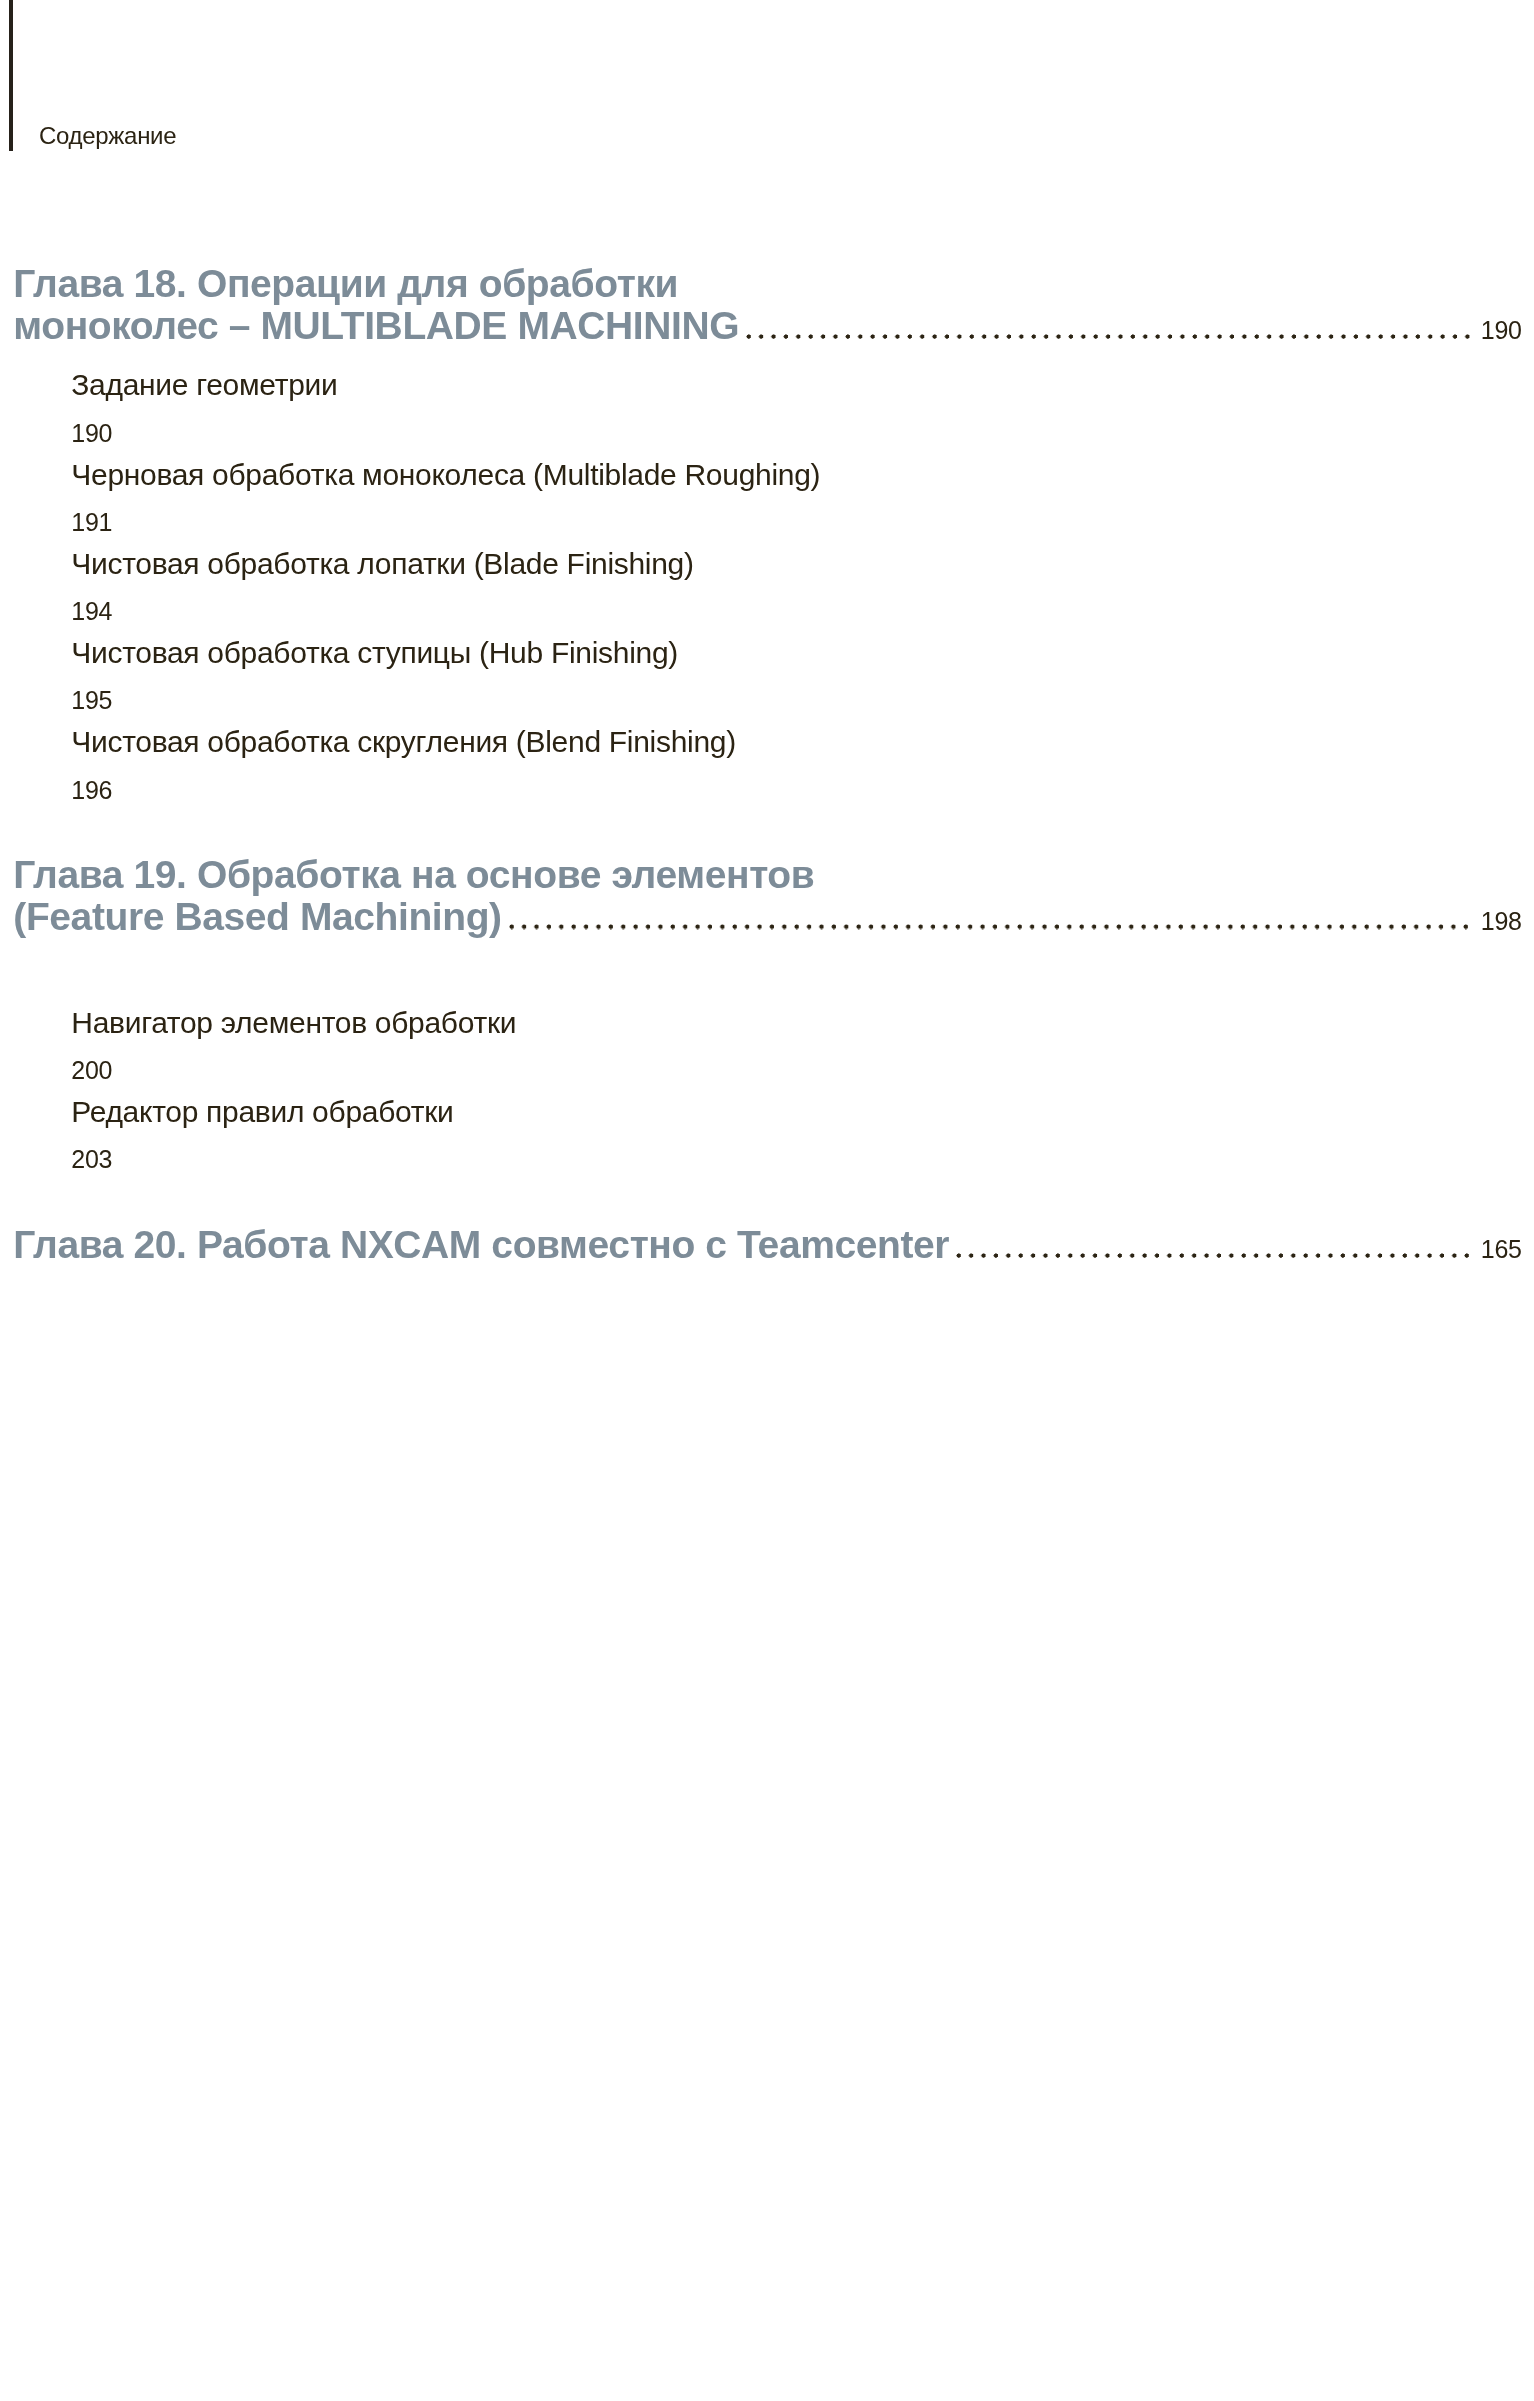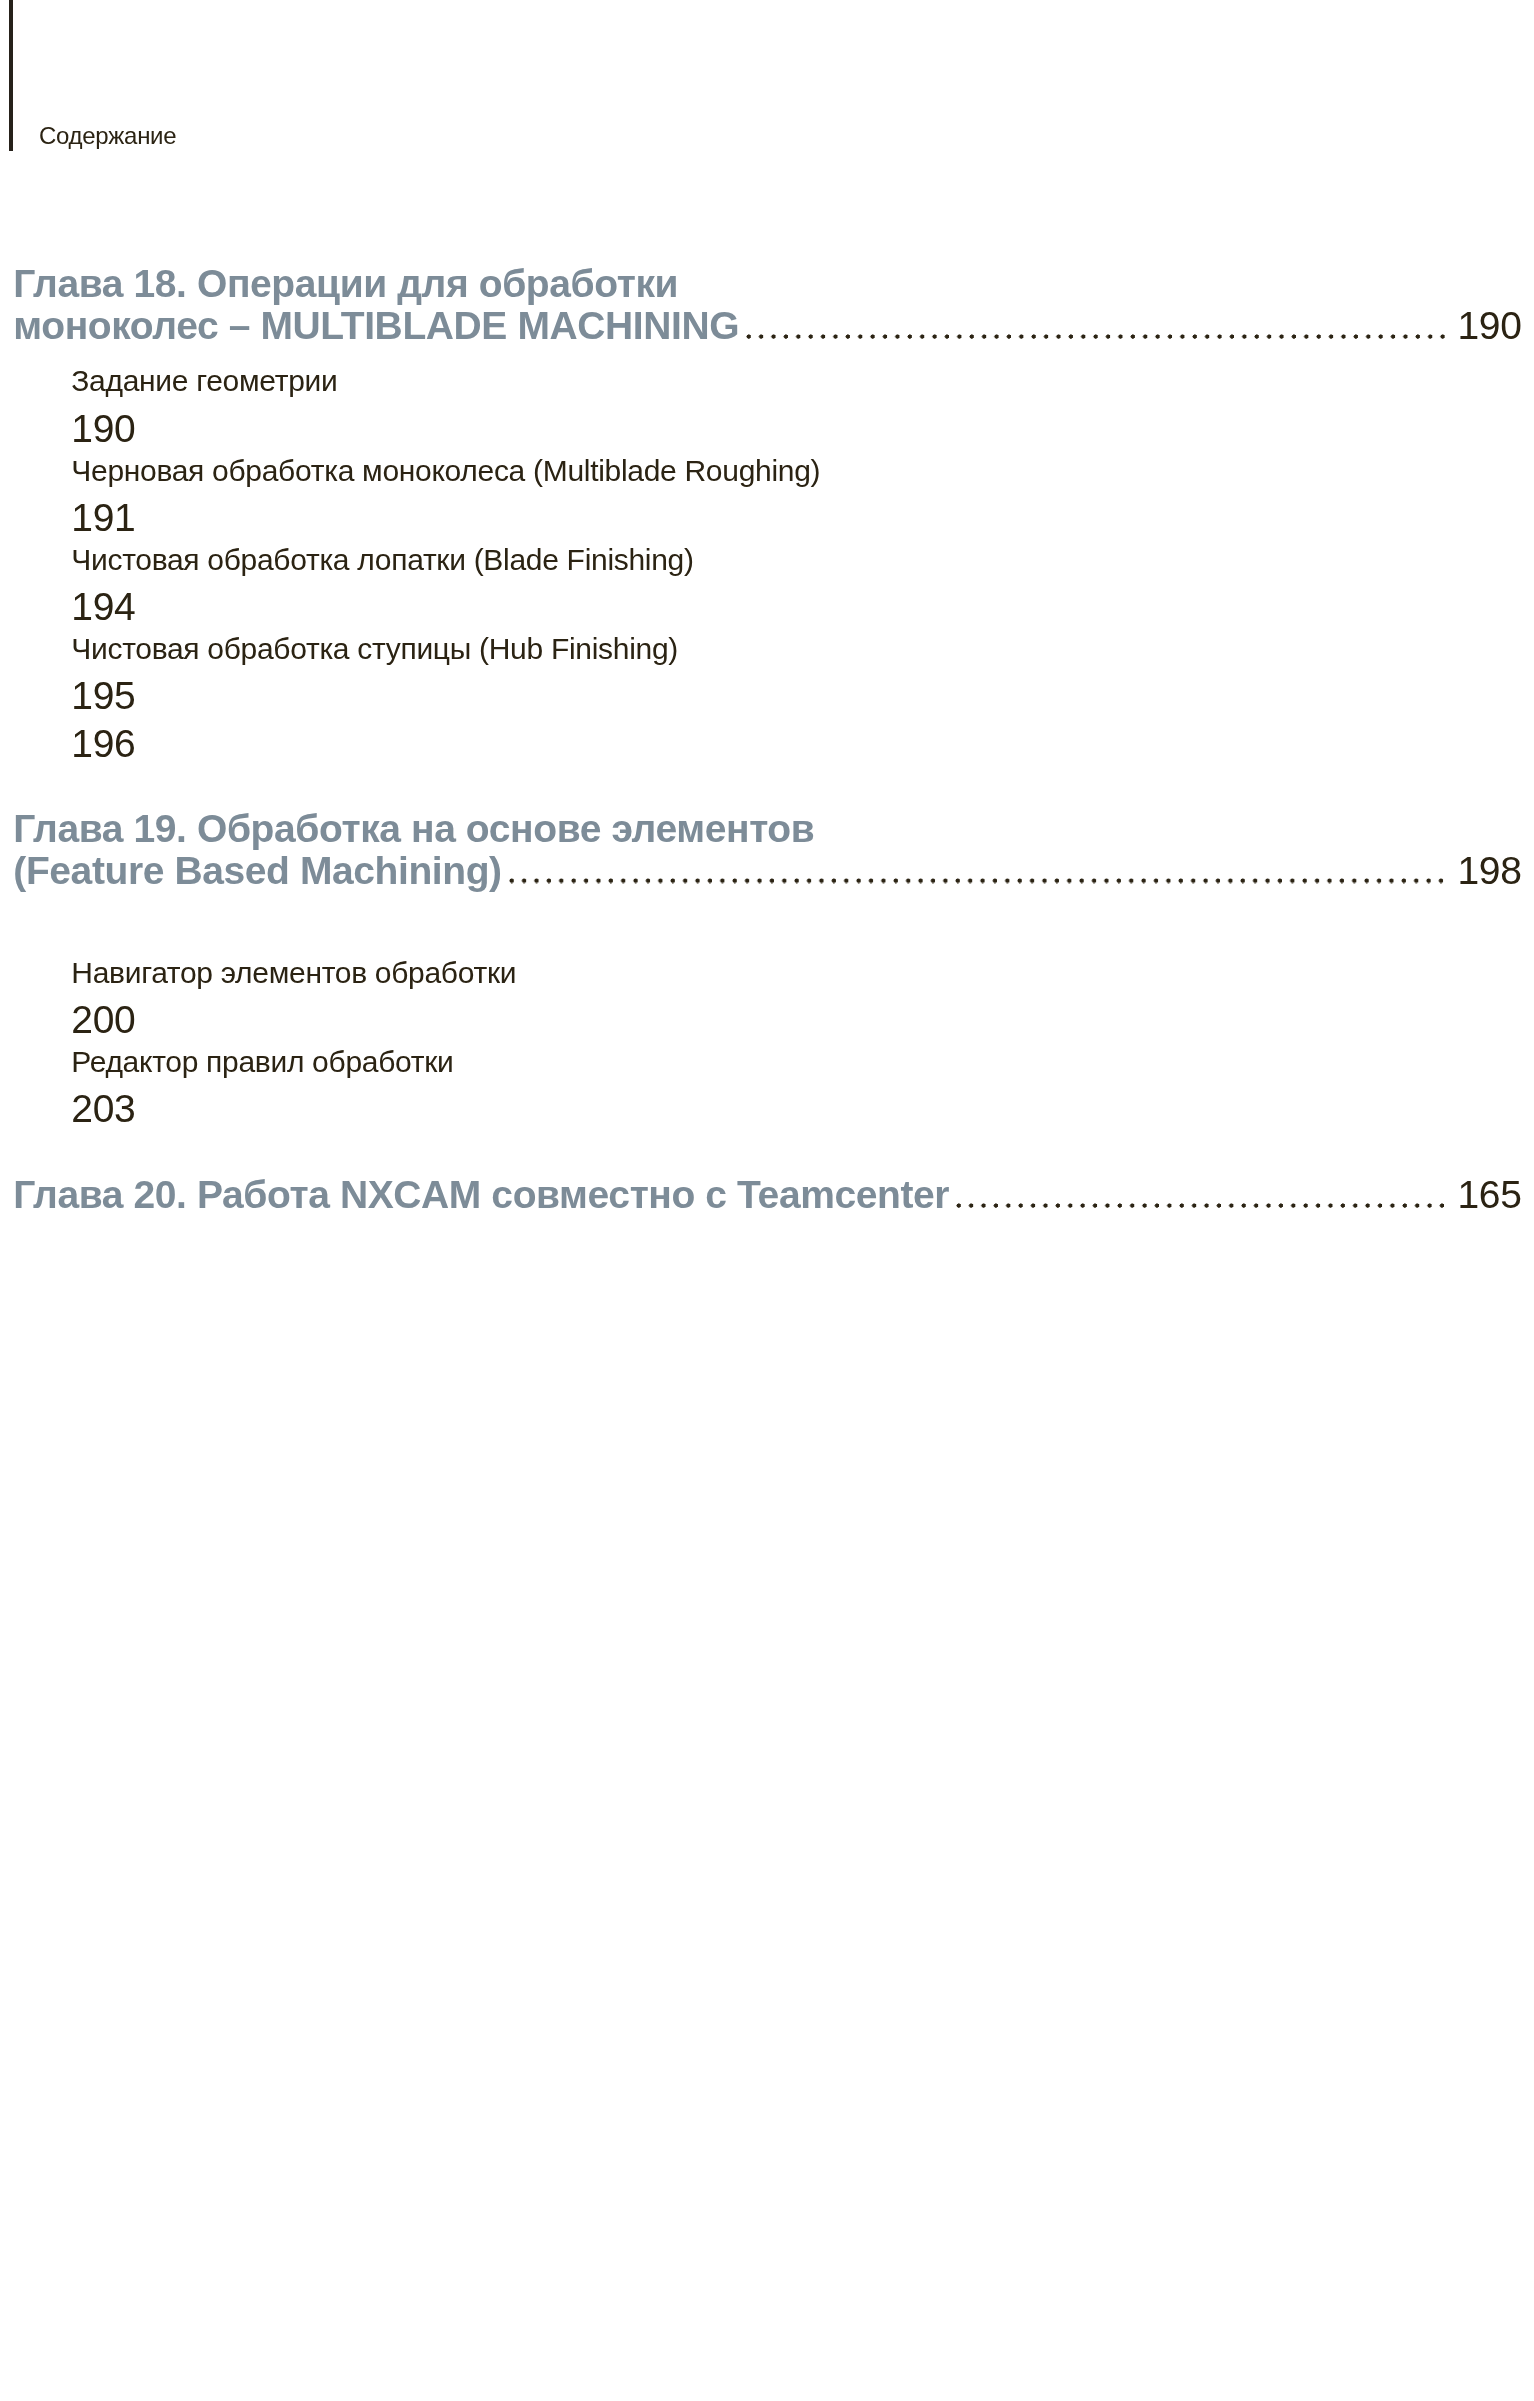--- a/index.html
+++ b/index.html
@@ -67,21 +67,21 @@
     flex: 1 1 auto;
     height: 5.3px;
     margin: 0 8px 0 7px;
     background-image: radial-gradient(circle at 2.7px 2.7px, var(--ink, #2b2313) 2px, rgba(0,0,0,0) 2.5px);
     background-size: 12.4px 5.3px;
     background-repeat: repeat-x;
     background-position: left bottom;
   }
 
   .pagenum {
-    font-size: 39px;
+    font-size: 25px;
     font-weight: normal;
     letter-spacing: -0.3px;
     color: var(--ink, #2b2313);
     white-space: nowrap;
   }
 
   .entries {
     margin-left: 51px;
     margin-top: 13.3px;
   }
@@ -145,20 +145,21 @@
           <span class="entry-text">Чистовая обработка лопатки (Blade Finishing)</span>
           <span class="leader"></span>
           <span class="pagenum">194</span>
         </div>
         <div class="entry row">
           <span class="entry-text">Чистовая обработка ступицы (Hub Finishing)</span>
           <span class="leader"></span>
           <span class="pagenum">195</span>
         </div>
         <div class="entry row">
+          <span class="entry-text">Чистовая обработка скругления (Blend Finishing)</span>
           <span class="leader"></span>
           <span class="pagenum">196</span>
         </div>
       </div>
     </section>
 
     <section class="chapter chapter-19">
       <div class="ch-line">Глава 19. Обработка на основе элементов</div>
       <div class="ch-line row">
         <span class="ch-text">(Feature Based Machining)</span>

